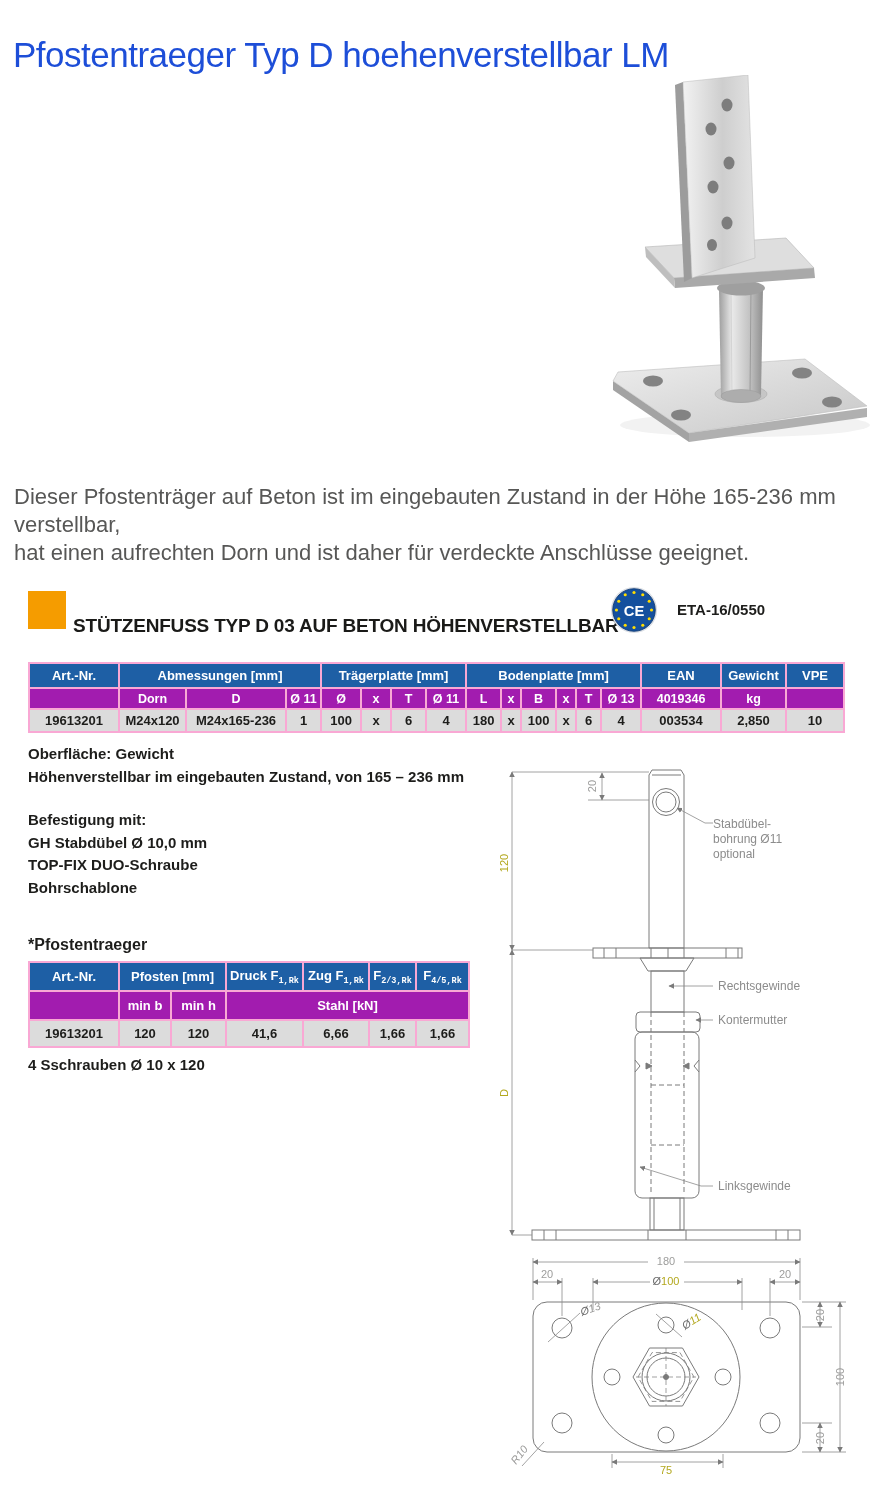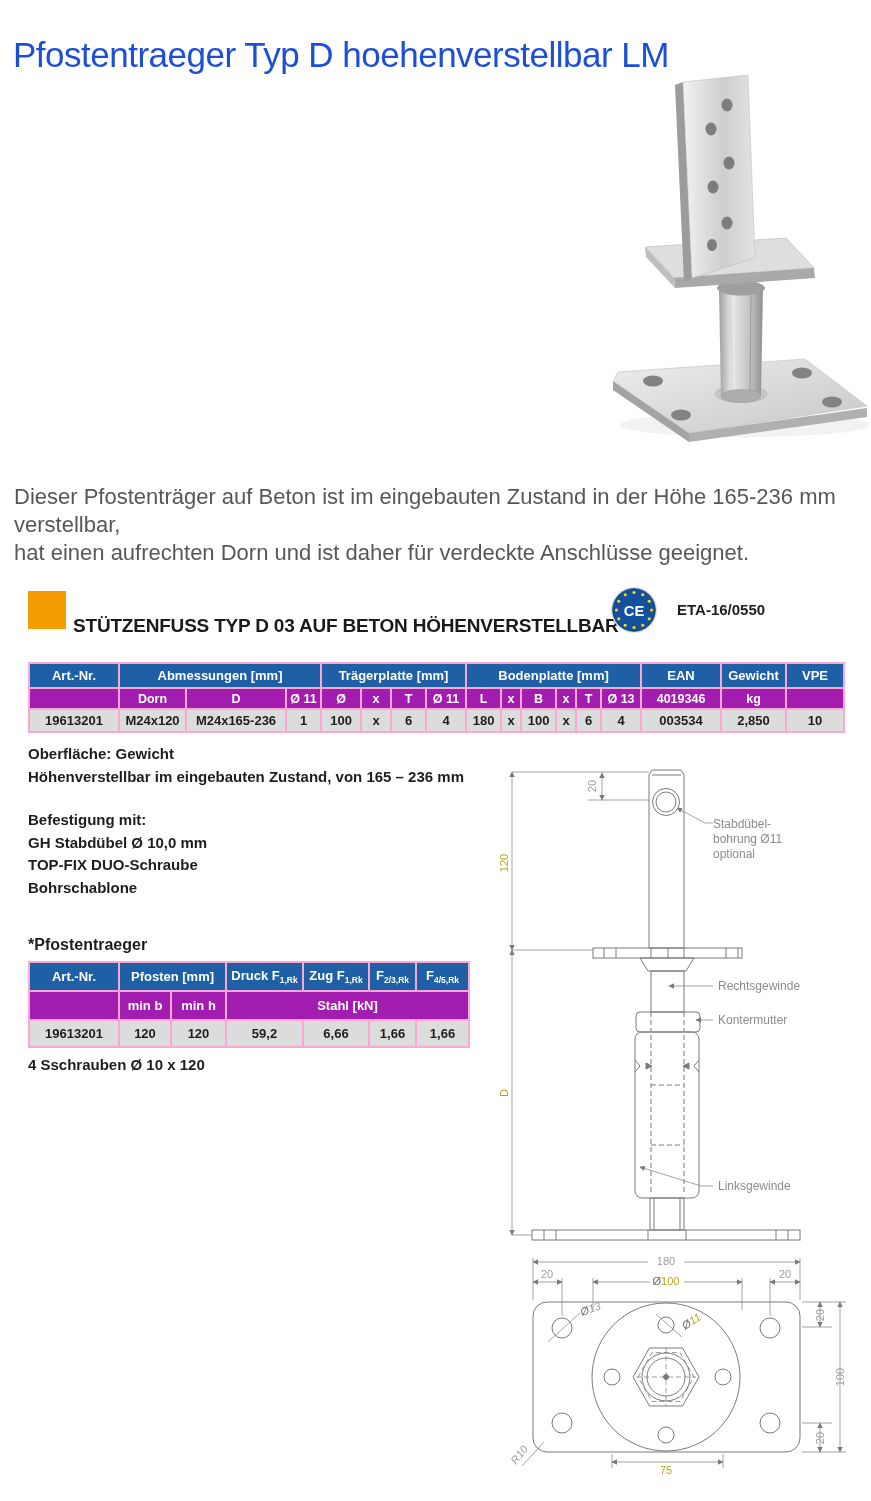--- a/index.html
+++ b/index.html
@@ -22,21 +22,21 @@
   table{border-collapse:collapse;table-layout:fixed;}
   .product-table{position:absolute;left:28px;top:662px;width:815px;}
   .statik-table{position:absolute;left:28px;top:961px;width:440px;}
   th,td{border:2px solid #f9a8d4;padding:0;text-align:center;font-weight:700;overflow:hidden;white-space:nowrap;}
   .hr1 th{background:#1E5FA5;color:#fff;font-size:13px;height:23px;}
   .hr2 th{background:#a21caf;color:#fff;font-size:12.5px;height:19px;}
   .dr  td{background:#DCDCDC;color:#1d1d1b;font-size:13px;height:21px;}
   .statik-table .hr1 th{height:27px;}
   .statik-table .hr2 th{height:27px;font-size:13px;}
   .statik-table .dr td{height:25px;}
-  sub{font-size:8.5px;vertical-align:-3px;font-weight:700;}
+  sub{font-size:8.5px;vertical-align:-3px;font-weight:700;font-family:Liberation Mono, monospace;}
   
   .details{position:absolute;left:28px;top:743px;font-size:15px;font-weight:700;
            color:#1d1d1b;line-height:22.5px;}
   .mt{margin-top:21px;}
   
   .statik-title{position:absolute;left:28px;top:936px;font-size:16px;font-weight:700;}
   .statik-note{position:absolute;left:28px;top:1056px;font-size:15px;font-weight:700;}
   
   .side-svg{position:absolute;left:488px;top:755px;}
   .bottom-svg{position:absolute;left:488px;top:1252px;}
@@ -243,21 +243,21 @@
     <tr class="hr2">
       <th></th>
       <th>min b</th>
       <th>min h</th>
       <th colspan="4">Stahl [kN]</th>
     </tr>
     <tr class="dr">
       <td>19613201</td>
       <td>120</td>
       <td>120</td>
-      <td>59,2</td>
+      <td>41,6</td>
       <td>6,66</td>
       <td>1,66</td>
       <td>1,66</td>
     </tr>
   </tbody>
     </table>
   <div class="statik-note">4 Sschrauben Ø 10 x 120</div>
 
   <svg class="side-svg" viewBox="0 0 383 500" width="383" height="500">
     <defs>

